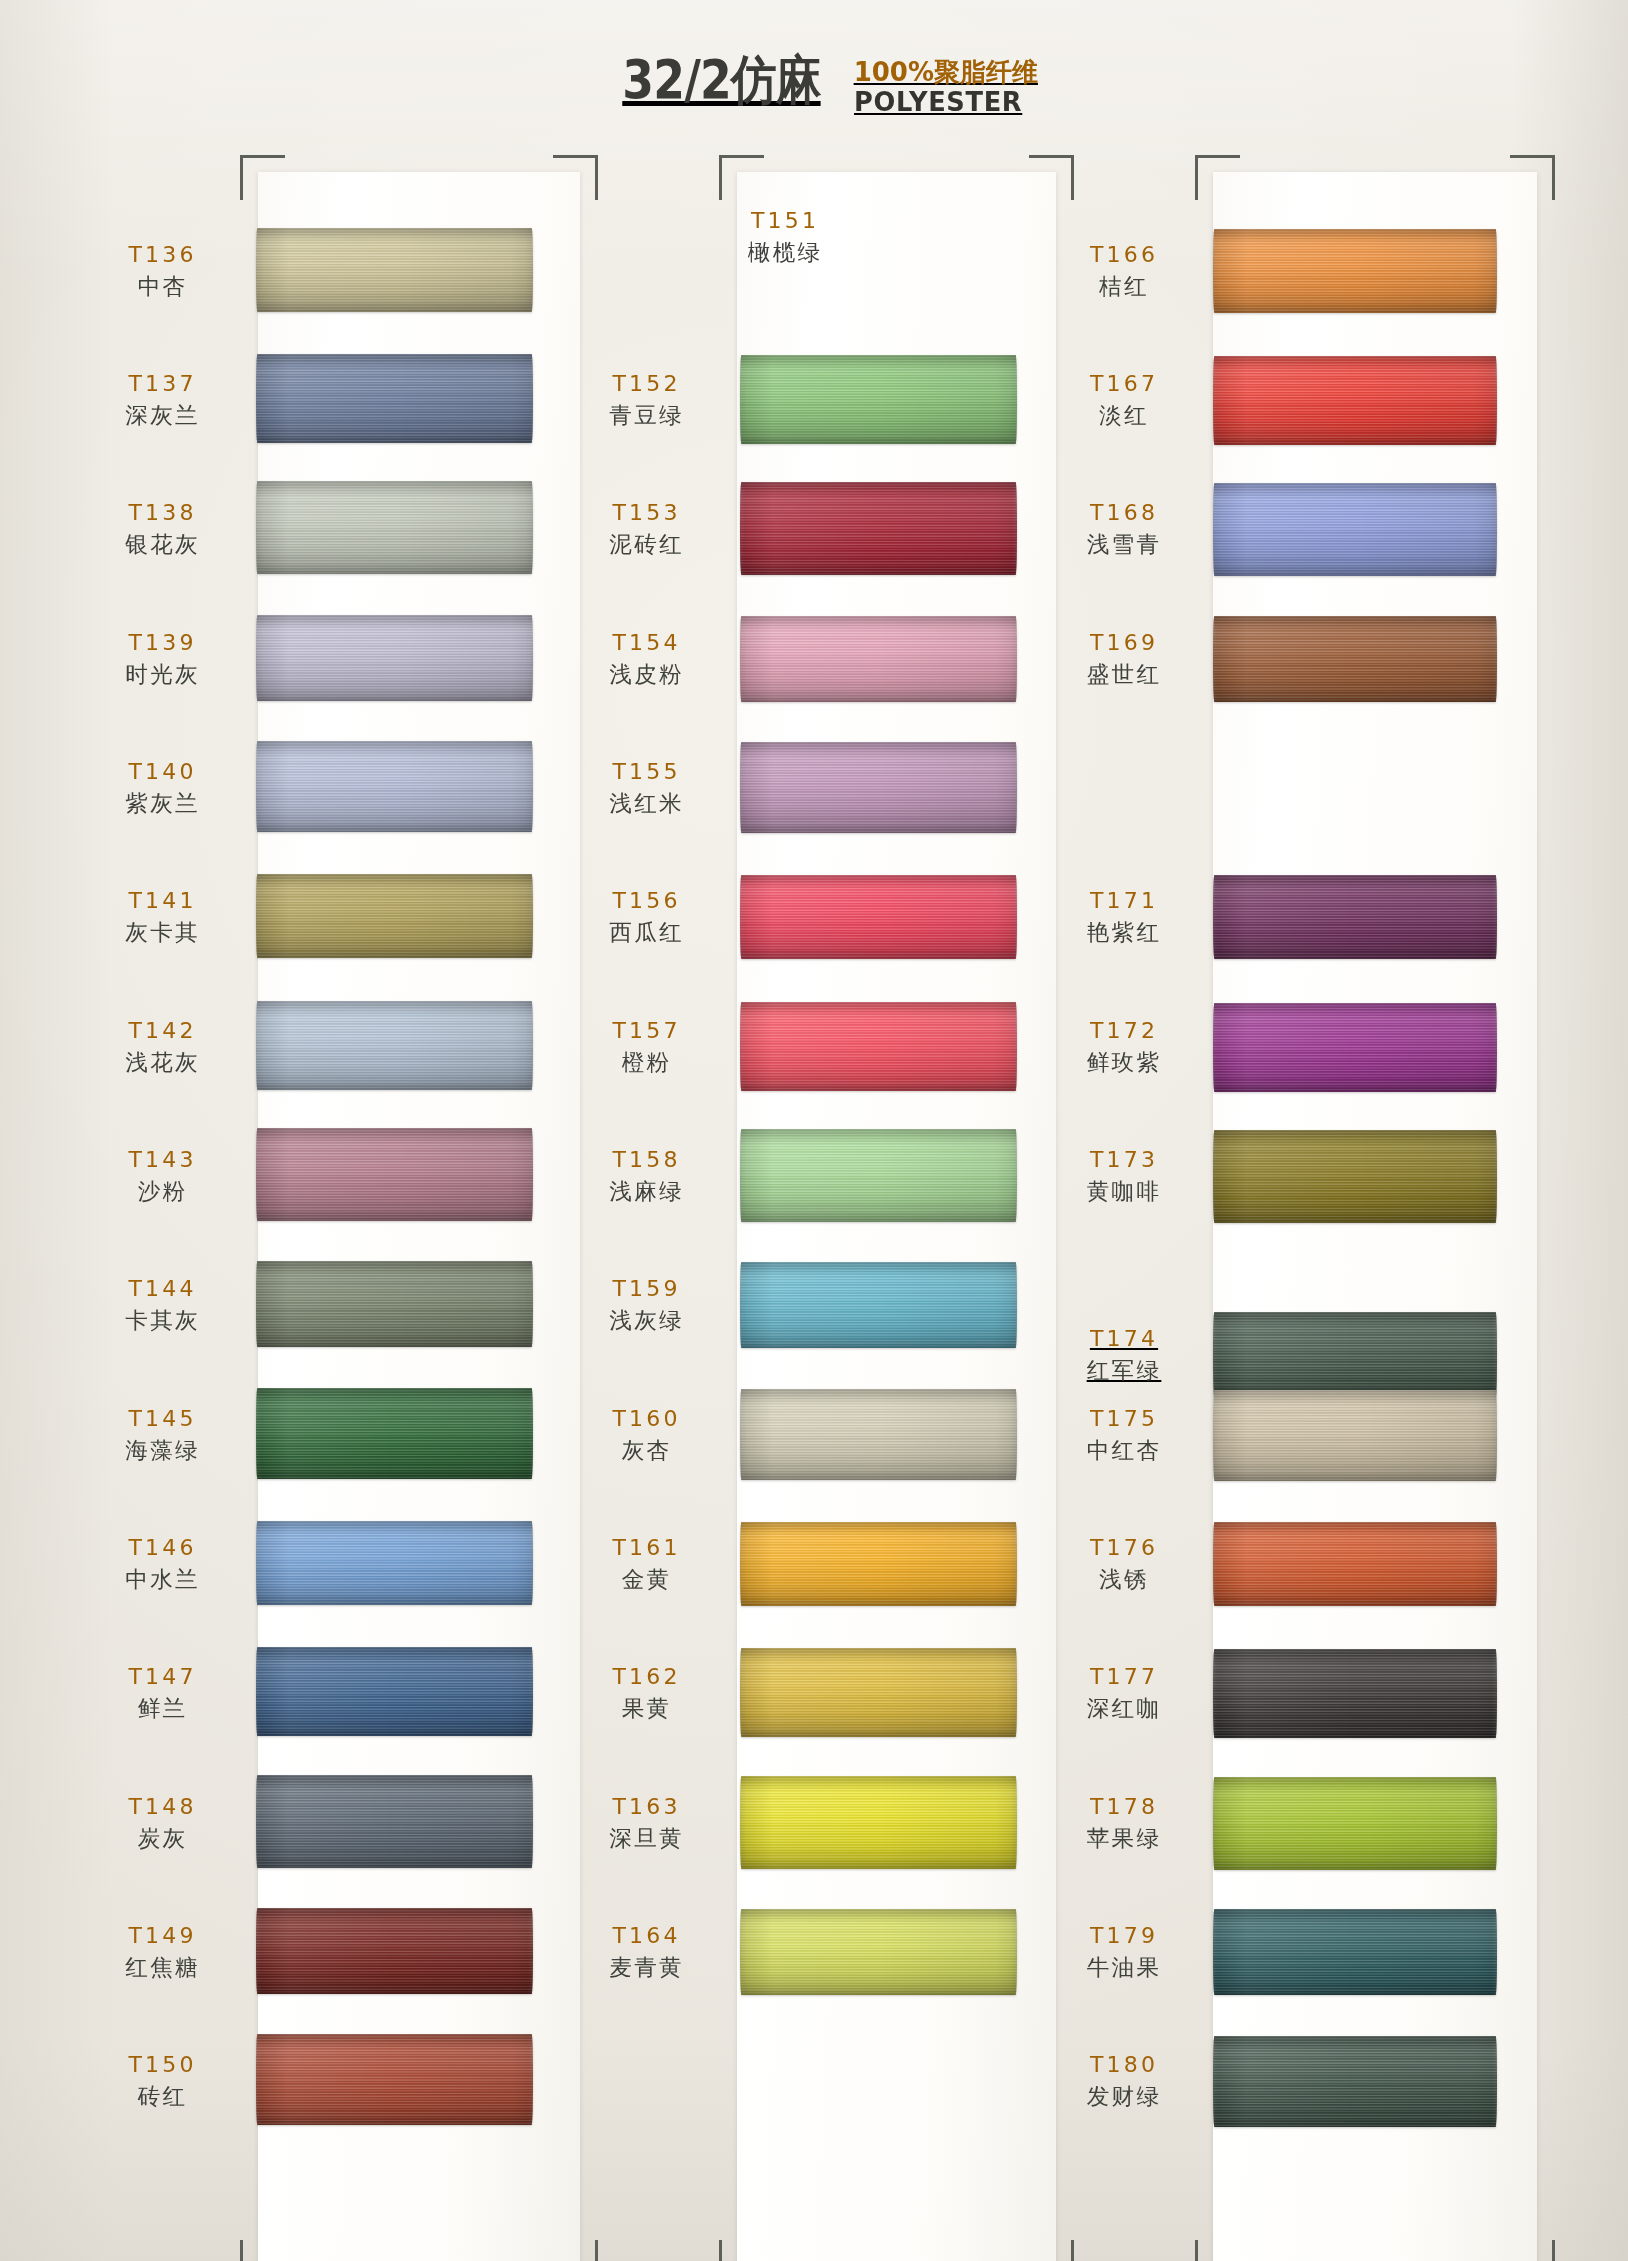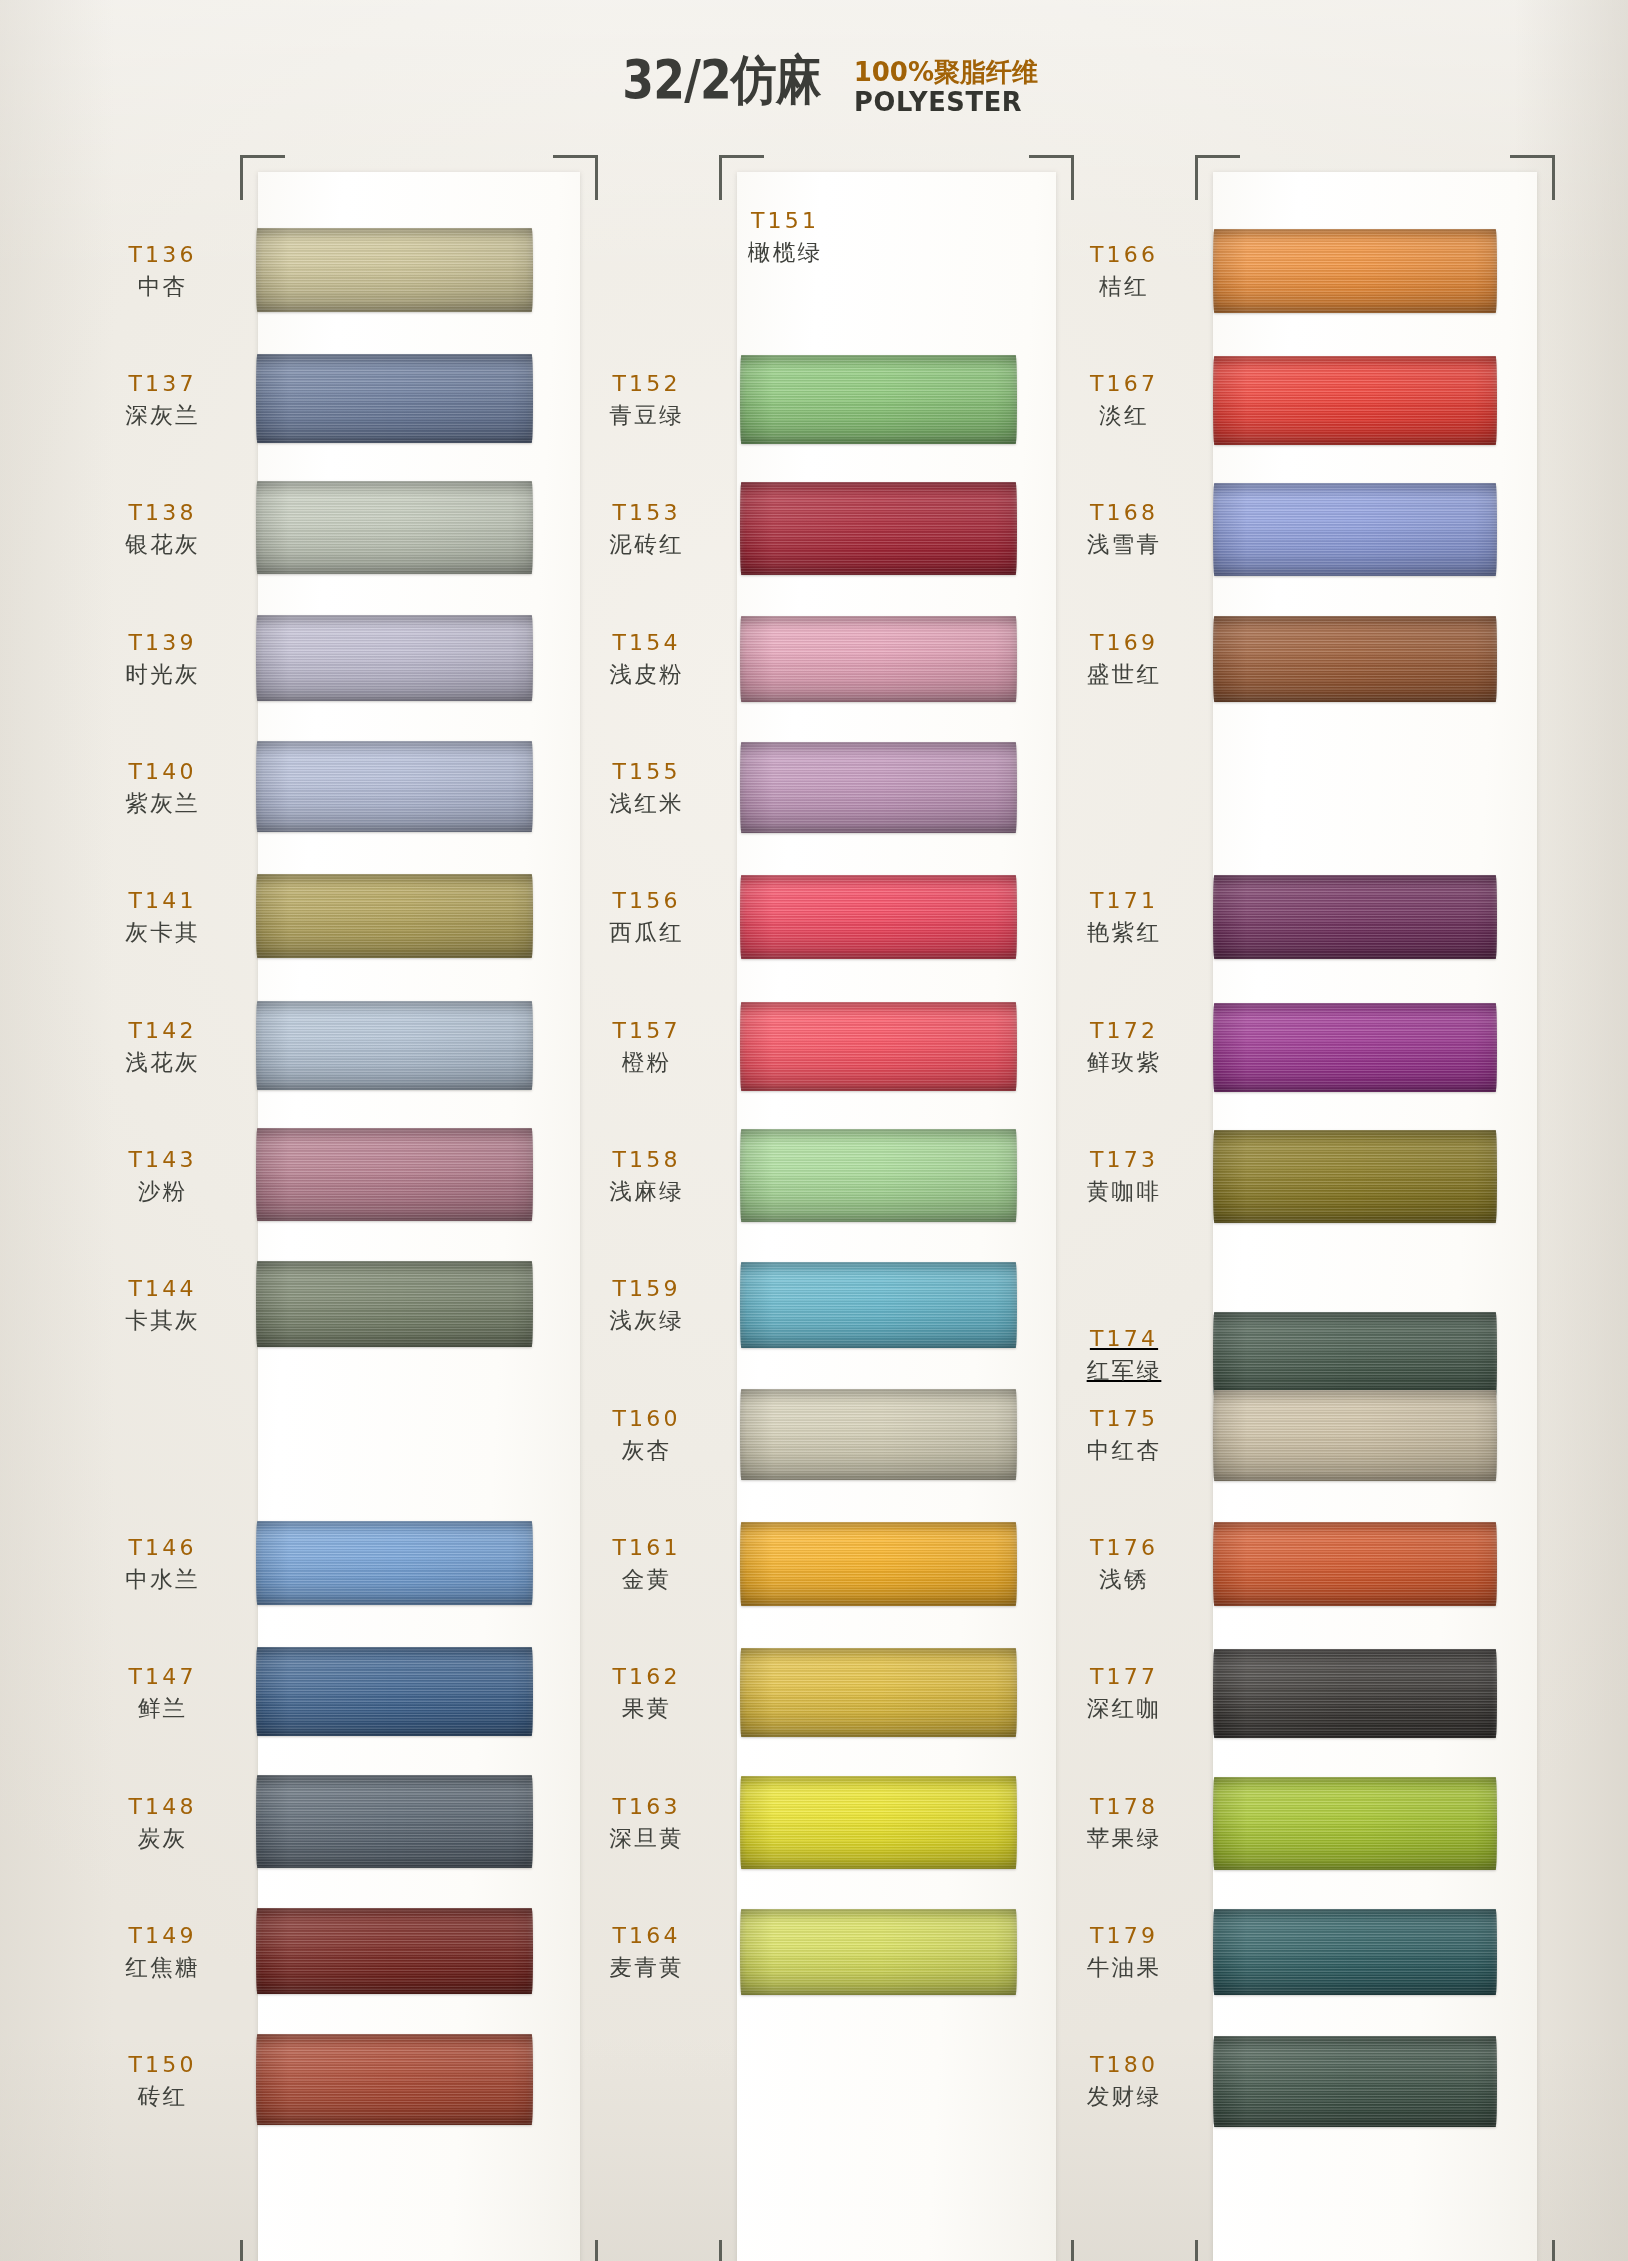--- a/index.html
+++ b/index.html
@@ -34,20 +34,21 @@
   .header {
     position: absolute;
     top: 53px;
     left: 0;
     width: 100%;
     height: 104px;
     display: flex;
     justify-content: center;
     align-items: flex-start;
     gap: 33px;
+    text-decoration: underline;
   }
   .title-main {
     font-family: "DejaVu Sans", sans-serif;
     font-size: 53px;
     font-weight: 700;
     letter-spacing: -0.9px;
     color: #3b3c38;
     line-height: 1;
     transform: scaleX(.86);
     transform-origin: right top;
@@ -307,20 +308,27 @@
         </div>
         <div class="skein" style="background: rgb(181, 123, 140); height: 93px; margin-top: -1.4px;"></div>
       </div>
       <div class="row" style="top: 1077px;">
         <div class="labels">
           <div class="code">T144</div>
           <div class="cname">卡其灰</div>
         </div>
         <div class="skein" style="background: rgb(120, 131, 107); height: 86px; margin-top: -1.4px;"></div>
       </div>
+      <div class="row" style="top: 1207px;">
+        <div class="labels">
+          <div class="code">T145</div>
+          <div class="cname">海藻绿</div>
+        </div>
+        <div class="skein" style="background: rgb(47, 107, 56); height: 91px; margin-top: -1.4px;"></div>
+      </div>
       <div class="row" style="top: 1336px;">
         <div class="labels">
           <div class="code">T146</div>
           <div class="cname">中水兰</div>
         </div>
         <div class="skein" style="background: rgb(116, 162, 216); height: 84px; margin-top: -1.4px;"></div>
       </div>
       <div class="row" style="top: 1465px;">
         <div class="labels">
           <div class="code">T147</div>

